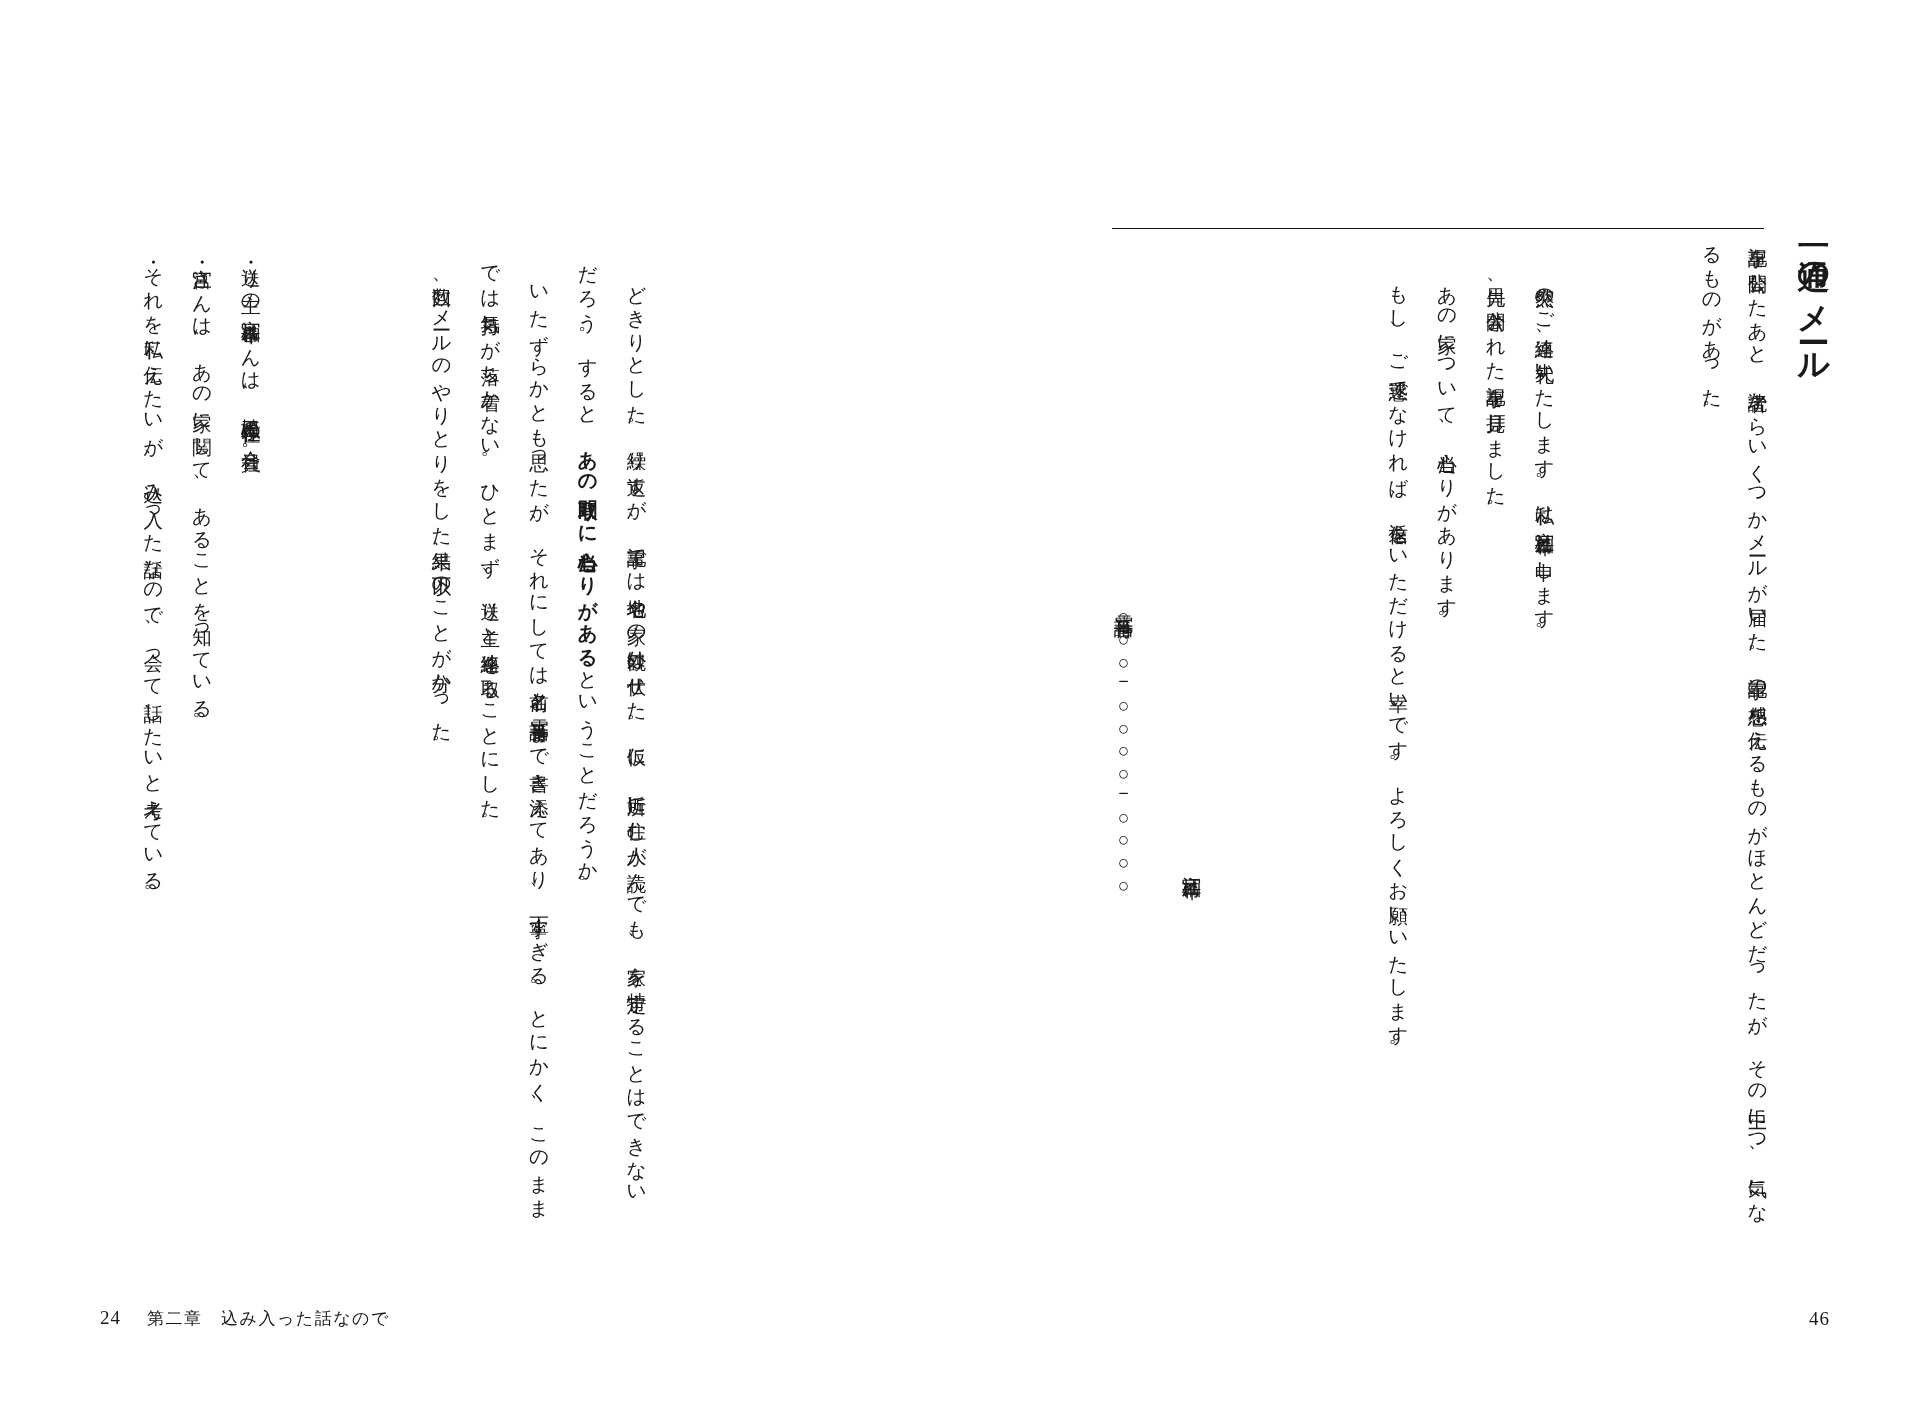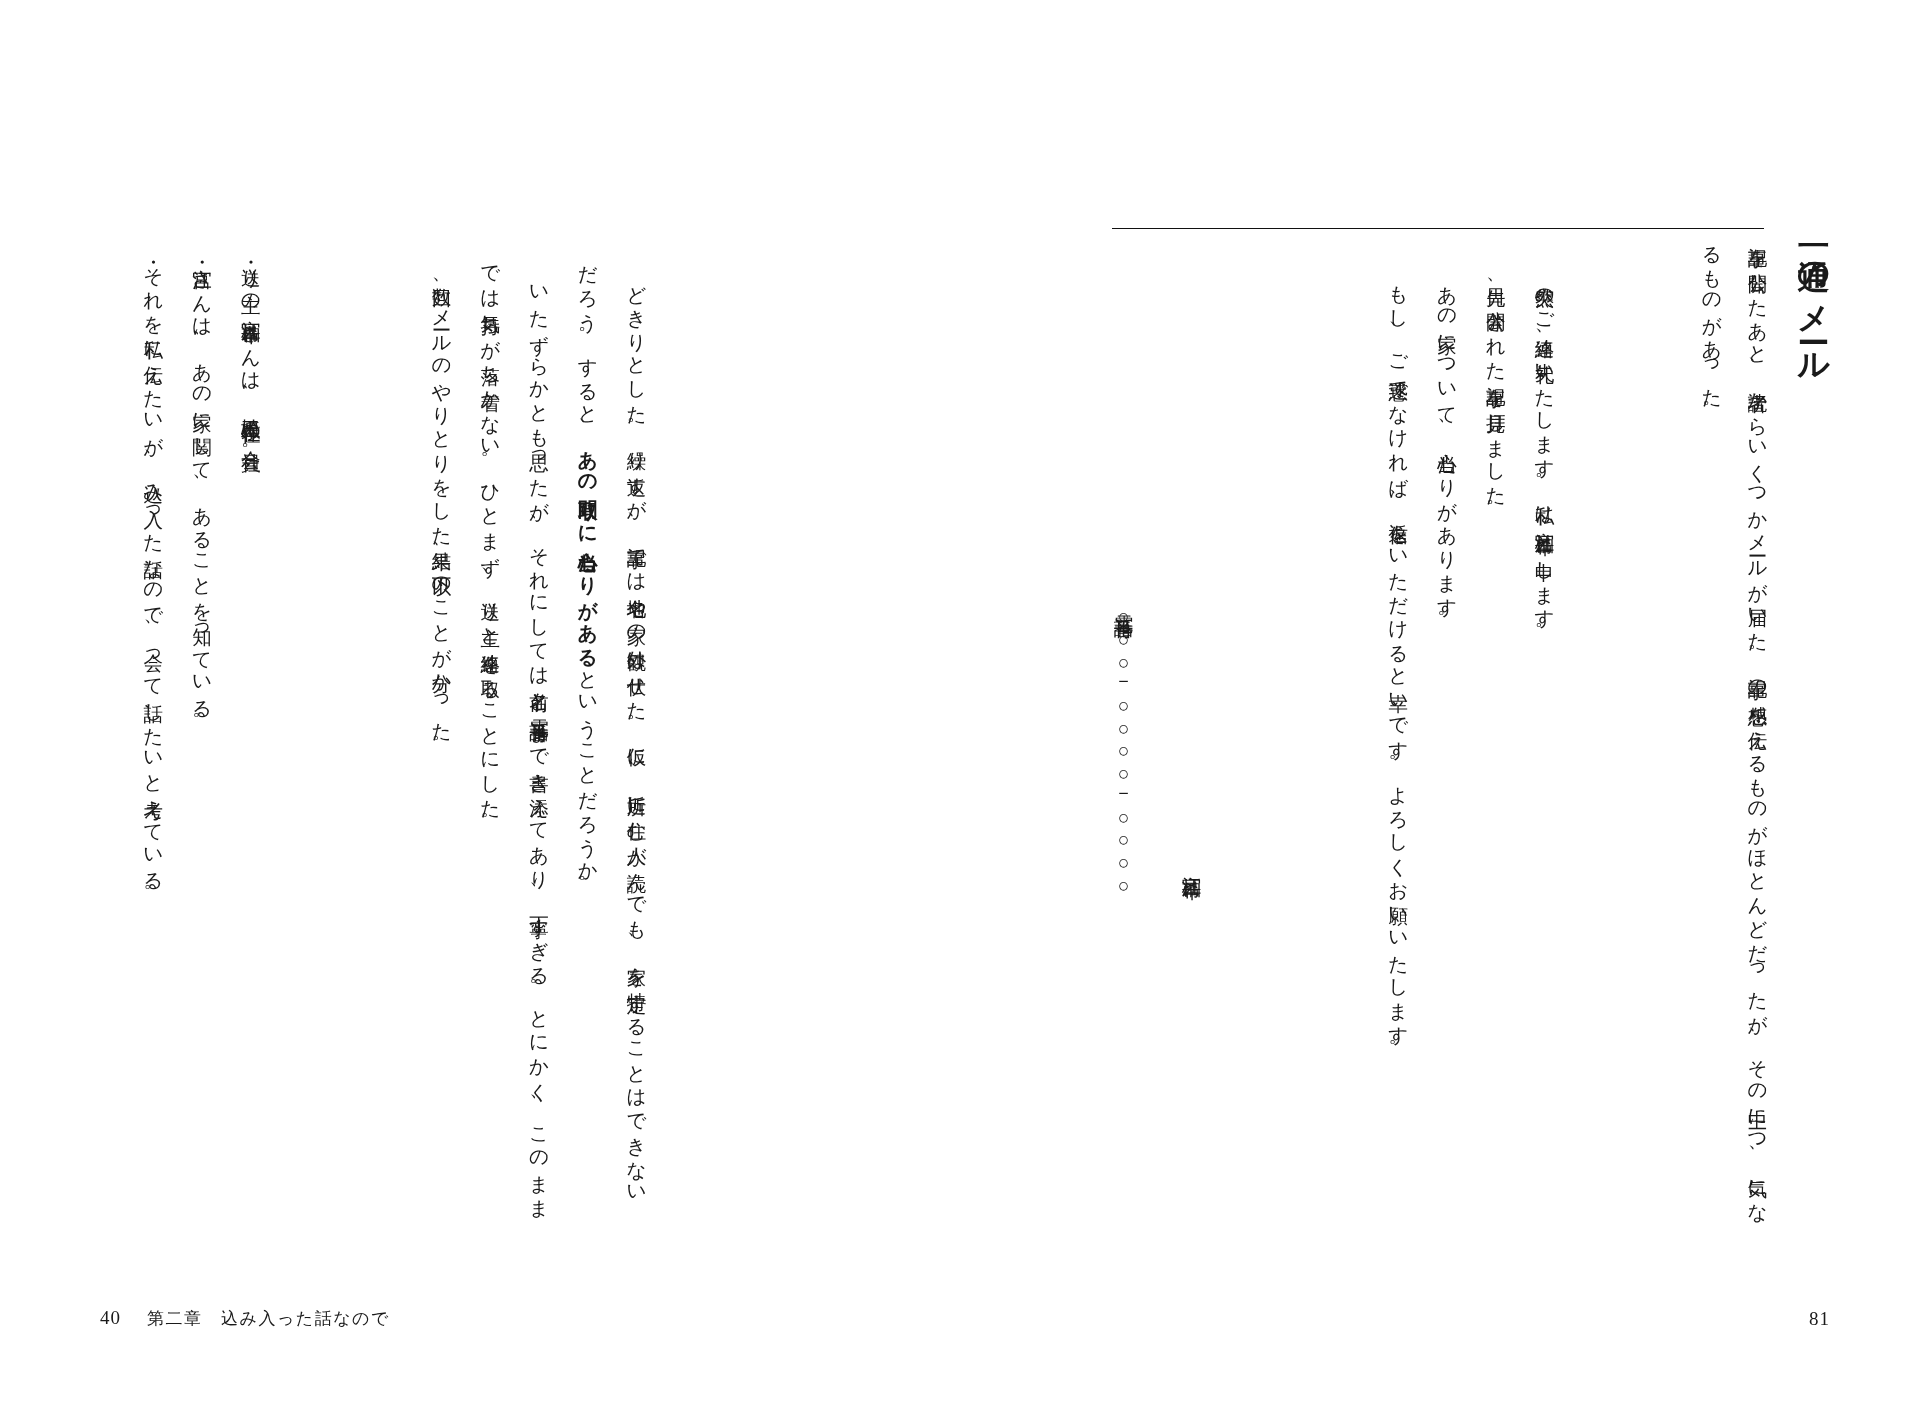--- a/index.html
+++ b/index.html
@@ -165,38 +165,38 @@
       <div class="indent">突然のご連絡、失礼いたします。私は宮江柚希と申します。</div>
       <div class="indent">先日、公開された記事を拝見しました。</div>
       <div class="indent">あの家について、心当たりがあります。</div>
       <div class="indent">もし、ご迷惑でなければ、返信をいただけると幸いです。よろしくお願いいたします。</div>
     </div>
 
     <div class="vtext sig">宮江柚希</div>
 
     <div class="vtext phone">電話番号○○○－○○○○－○○○○</div>
 
-    <div class="folio-right">81</div>
+    <div class="folio-right">46</div>
   </div>
 
   <div class="page-left">
 
     <div class="vtext left-body">
       <p class="indent">
         <span>どきりとした。繰り返すが、記事では地名や家の外観は伏せた。仮に、近所に住む人が読んでも、家を特定することはできないだろう。すると、</span><b>あの間取りに心当たり</b><b>がある</b><span>ということだろうか。</span>
       </p>
       <p class="indent">いたずらかとも思ったが、それにしては名前と電話番号まで書き添えてあり、丁寧すぎる。とにかく、このままでは気持ちが落ち着かない。ひとまず、送り主と連絡を取ることにした。</p>
       <p class="indent">数回、メールのやりとりをした結果、以下のことが分かった。</p>
     </div>
 
     <div class="vtext bullets">
       <div class="b-item">・<span>送り主の宮江柚希さんは、埼玉県在住の会社員。</span></div>
       <div class="b-item">・<span>宮江さんは、あの家に関して、あることを知っている。</span></div>
       <div class="b-item">・<span>それを私に伝えたいが、込み入った話なので、会って話したいと考えている。</span></div>
     </div>
 
     <div class="folio-left">
-      <span>40</span>
+      <span>24</span>
       <span class="chap">第二章　込み入った話なので</span>
     </div>
   </div>
 
 </div>
 
 </body></html>

